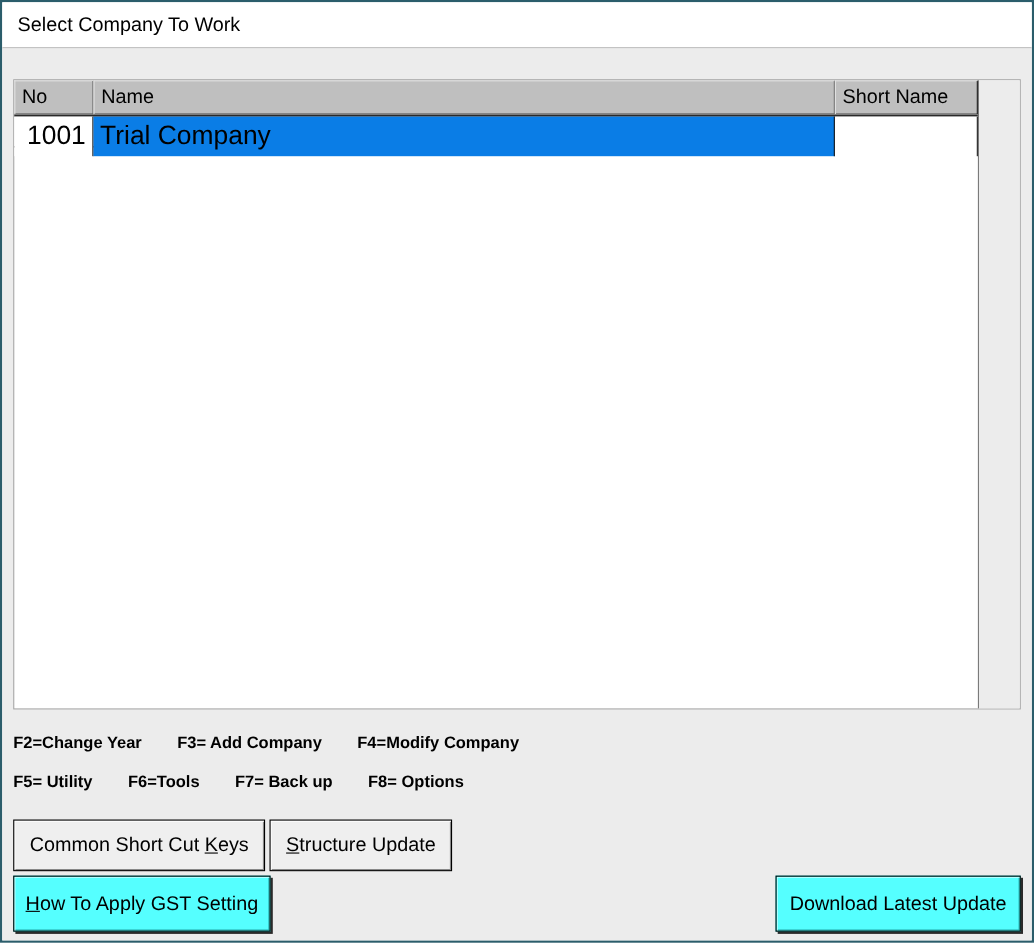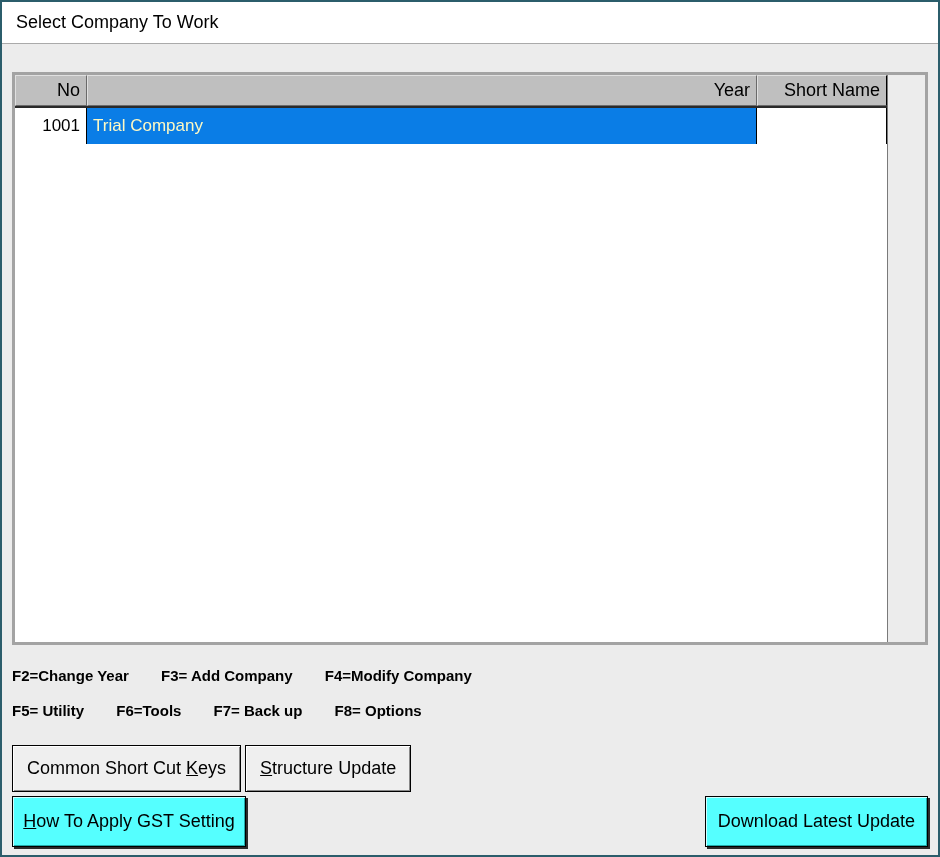--- a/index.html
+++ b/index.html
@@ -19,26 +19,25 @@
     }
     .content {
       background: #ececec;
       padding: 28px 10px 8px 10px;
       height: calc(100% - 42px);
       display: flex;
       flex-direction: column;
     }
     .table-area {
       background: #fff;
-      border: 3px solid #a3a3a3;
+      border: 1px solid #a3a3a3;
       height: 656px;
       display: flex;
       flex-direction: column;
       margin-bottom: 22px;
-      text-align: right;
     }
     .table-inner {
       display: flex;
       flex-direction: column;
       width: calc(100% - 38px);
     }
     .table-scroll-col {
       width: 38px;
       background: #ececec;
       border-left: 1px solid #7a7a7a;
@@ -66,27 +65,27 @@
     .th-no { width: 72px; }
     .th-name { flex: 1; }
     .th-sname { width: 130px; border-right: 1px solid #000; }
     .tbody-row {
       display: flex;
       height: 28px;
       border-bottom: 1px solid #000;
     }
     .td {
       padding: 18px 6px;
-      font-size: 17px;
+      font-size: 24px;
       border-right: 1px solid #000;
       display: flex;
       align-items: center;
     }
     .td-no { width: 72px; background: #fff; color: #000; justify-content: flex-end; }
-    .td-name { flex: 1; background: #0a7de6; color: #fef9c3; }
+    .td-name { flex: 1; background: #0a7de6; color: #000000; }
     .td-sname { width: 130px; background: #fff; color: #000; }
     .fkeys {
       font-size: 15px;
       font-weight: bold;
       color: #000;
       margin-bottom: 18px;
     }
     .fkeys .fk { display: inline-block; margin-right: 28px; }
     .btn-row {
       display: flex;
@@ -130,21 +129,21 @@
 
 <div class="title-bar">Select Company To Work</div>
 
 <div class="content">
 
   <div class="table-area">
     <div class="table-wrap">
       <div class="table-inner">
         <div class="thead-row">
           <div class="th th-no">No</div>
-          <div class="th th-name">Year</div>
+          <div class="th th-name">Name</div>
           <div class="th th-sname">Short Name</div>
         </div>
         <div class="tbody-row">
           <div class="td td-no">1001</div>
           <div class="td td-name">Trial Company</div>
           <div class="td td-sname"></div>
         </div>
       </div>
       <div class="table-scroll-col"></div>
     </div>

